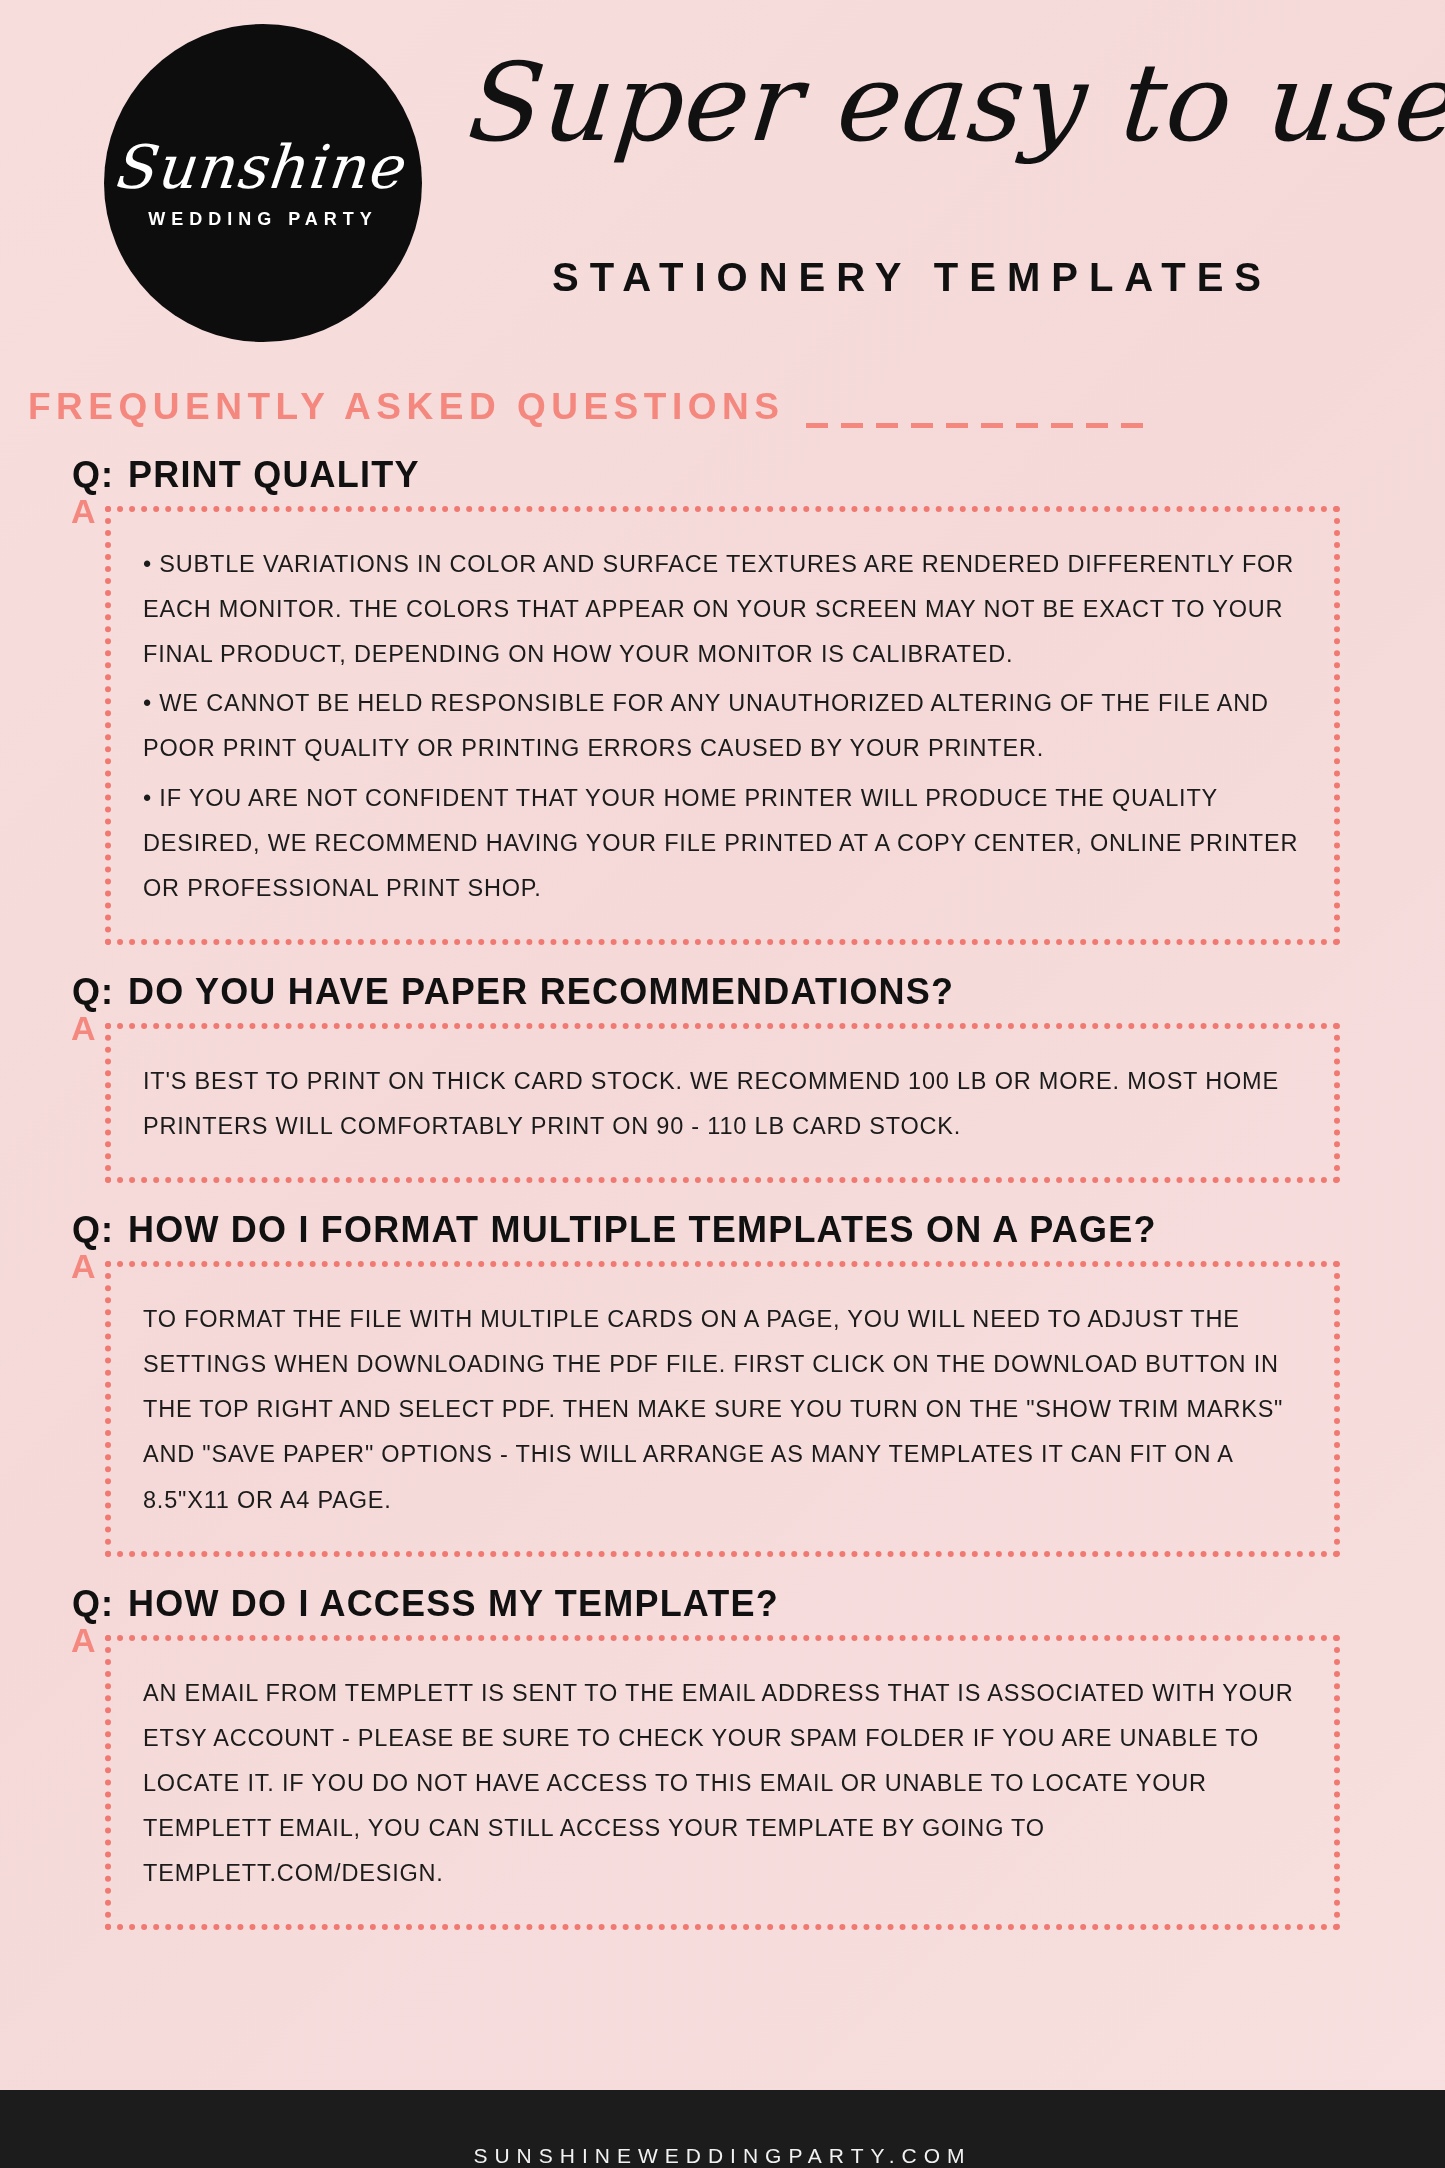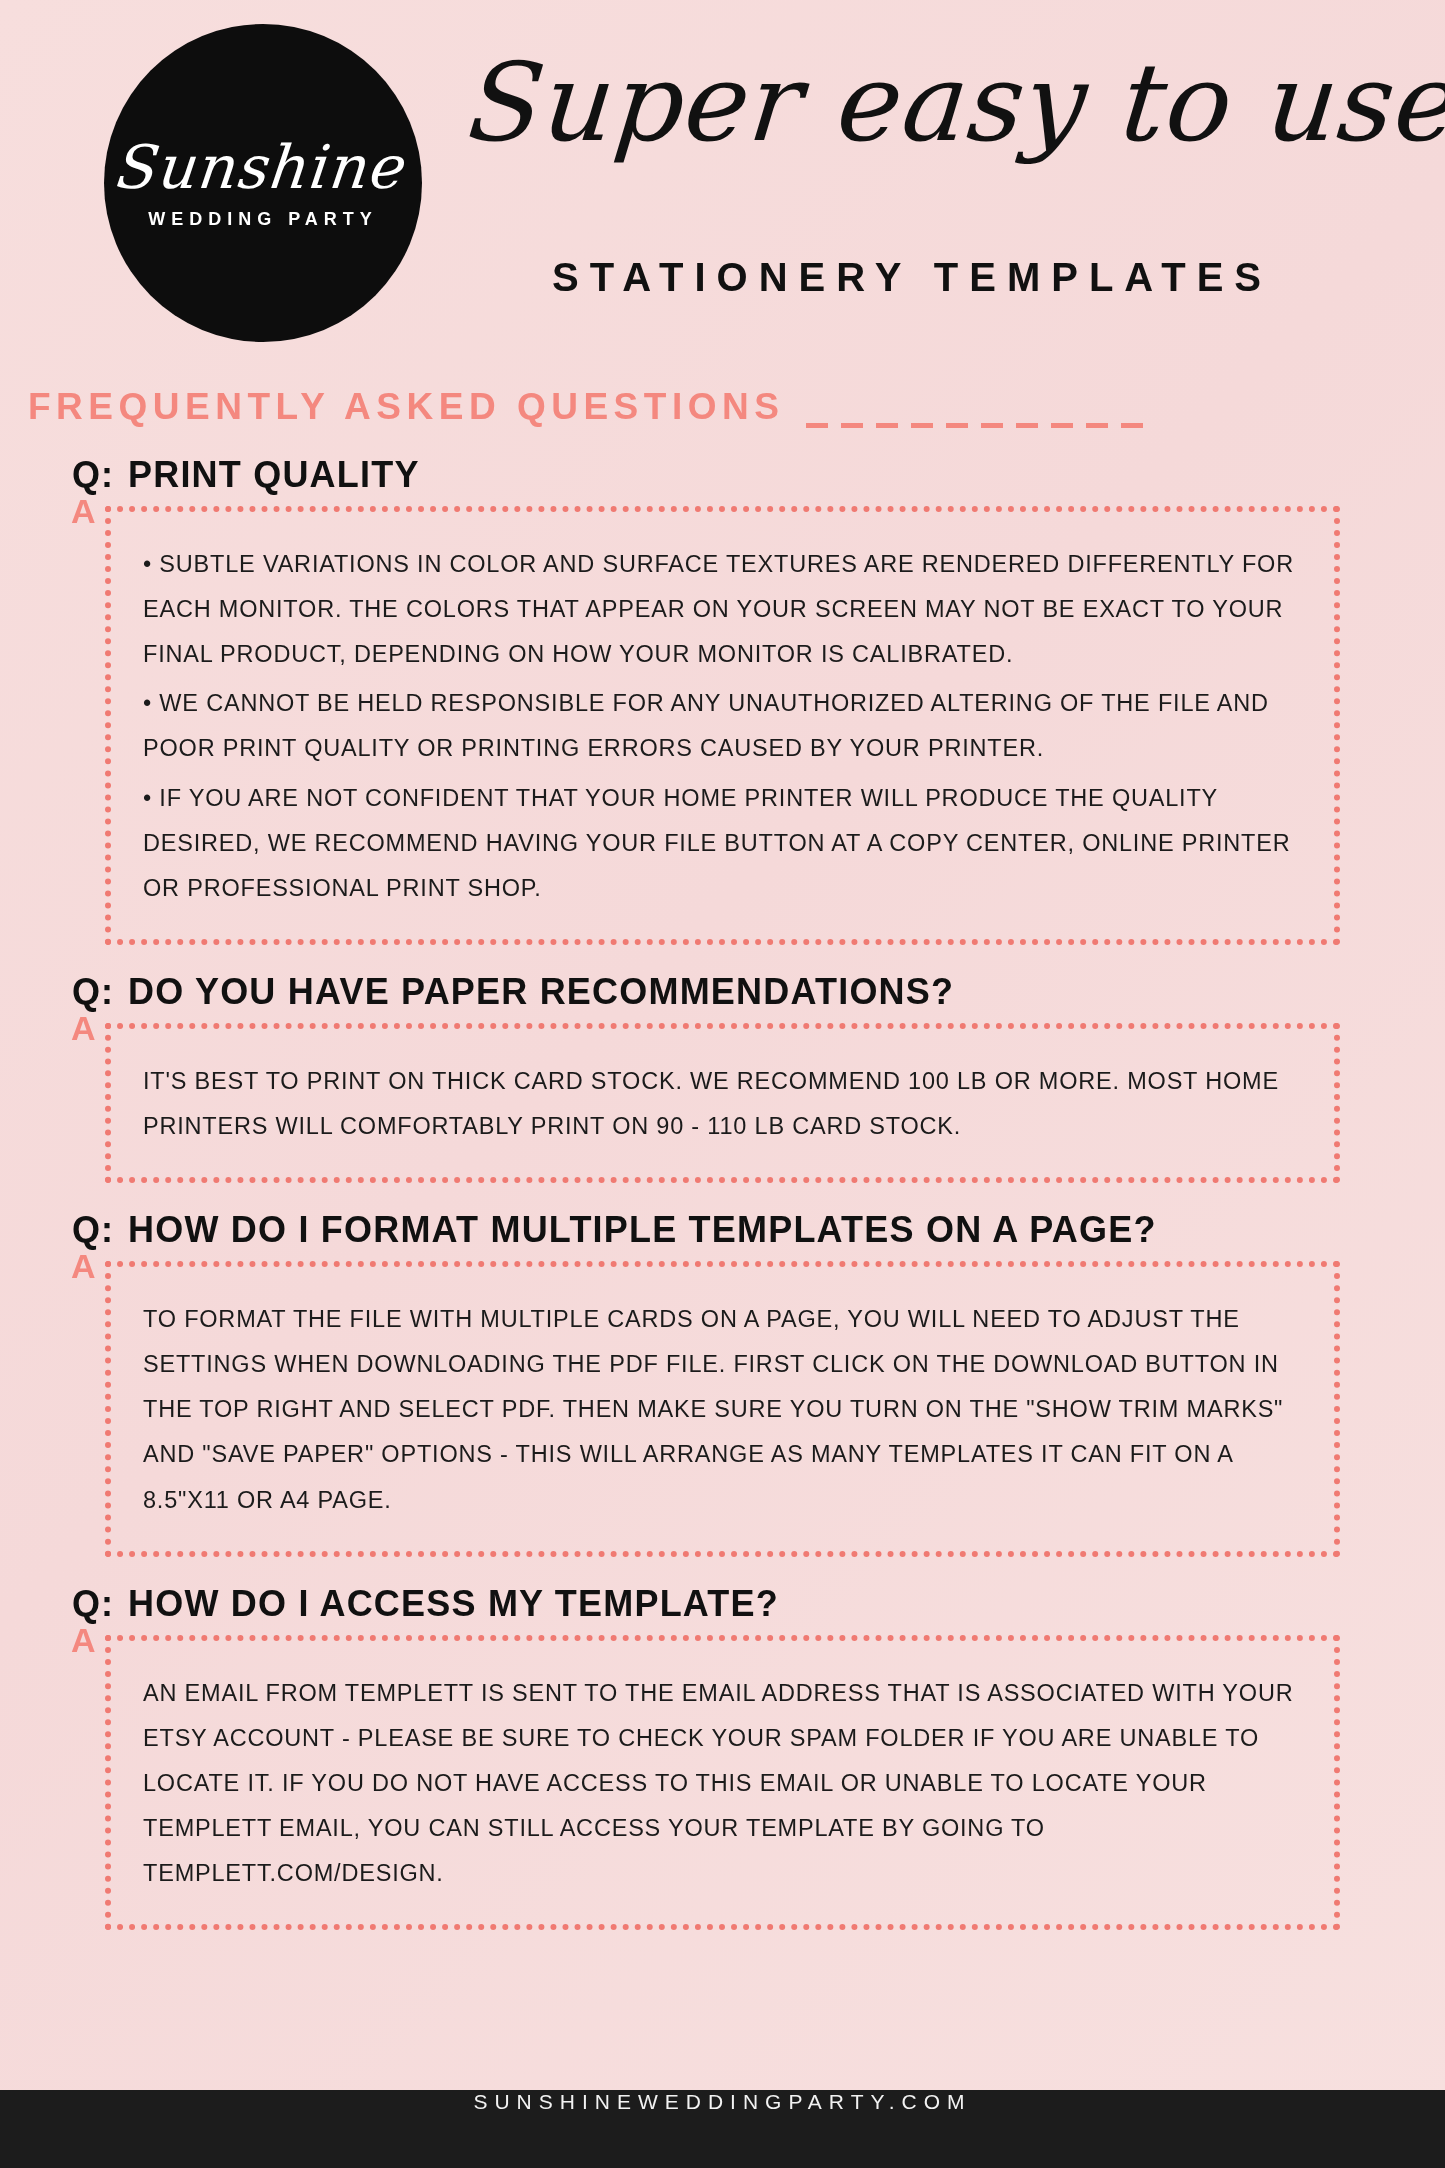--- a/index.html
+++ b/index.html
@@ -157,21 +157,21 @@
 
   
   .footer {
     position: absolute;
     left: 0;
     bottom: 0;
     width: 1445px;
     height: 78px;
     background: #1c1c1c;
     display: flex;
-    align-items: flex-start;
+    align-items: flex-end;
     justify-content: center;
   }
   .footer-text {
     color: #f2f2f2;
     font-size: 21px;
     letter-spacing: 7px;
     font-weight: 500;
   }
 </style>
 </head>
@@ -207,21 +207,21 @@
   <div class="qa-block">
     <div class="q-line">
       <span class="q-tag">Q:</span>
       <span class="q-text">PRINT QUALITY</span>
     </div>
     <div class="a-wrap">
       <span class="a-tag">A</span>
       <div class="dotted-box">
         <p class="a-para">• SUBTLE VARIATIONS IN COLOR AND SURFACE TEXTURES ARE RENDERED DIFFERENTLY FOR EACH MONITOR. THE COLORS THAT APPEAR ON YOUR SCREEN MAY NOT BE EXACT TO YOUR FINAL PRODUCT, DEPENDING ON HOW YOUR MONITOR IS CALIBRATED.</p>
         <p class="a-para">• WE CANNOT BE HELD RESPONSIBLE FOR ANY UNAUTHORIZED ALTERING OF THE FILE AND POOR PRINT QUALITY OR PRINTING ERRORS CAUSED BY YOUR PRINTER.</p>
-        <p class="a-para">• IF YOU ARE NOT CONFIDENT THAT YOUR HOME PRINTER WILL PRODUCE THE QUALITY DESIRED, WE RECOMMEND HAVING YOUR FILE BUTTON AT A COPY CENTER, ONLINE PRINTER OR PROFESSIONAL PRINT SHOP.</p>
+        <p class="a-para">• IF YOU ARE NOT CONFIDENT THAT YOUR HOME PRINTER WILL PRODUCE THE QUALITY DESIRED, WE RECOMMEND HAVING YOUR FILE PRINTED AT A COPY CENTER, ONLINE PRINTER OR PROFESSIONAL PRINT SHOP.</p>
       </div>
     </div>
   </div>
 
   <div class="qa-block">
     <div class="q-line">
       <span class="q-tag">Q:</span>
       <span class="q-text">DO YOU HAVE PAPER RECOMMENDATIONS?</span>
     </div>
     <div class="a-wrap">

